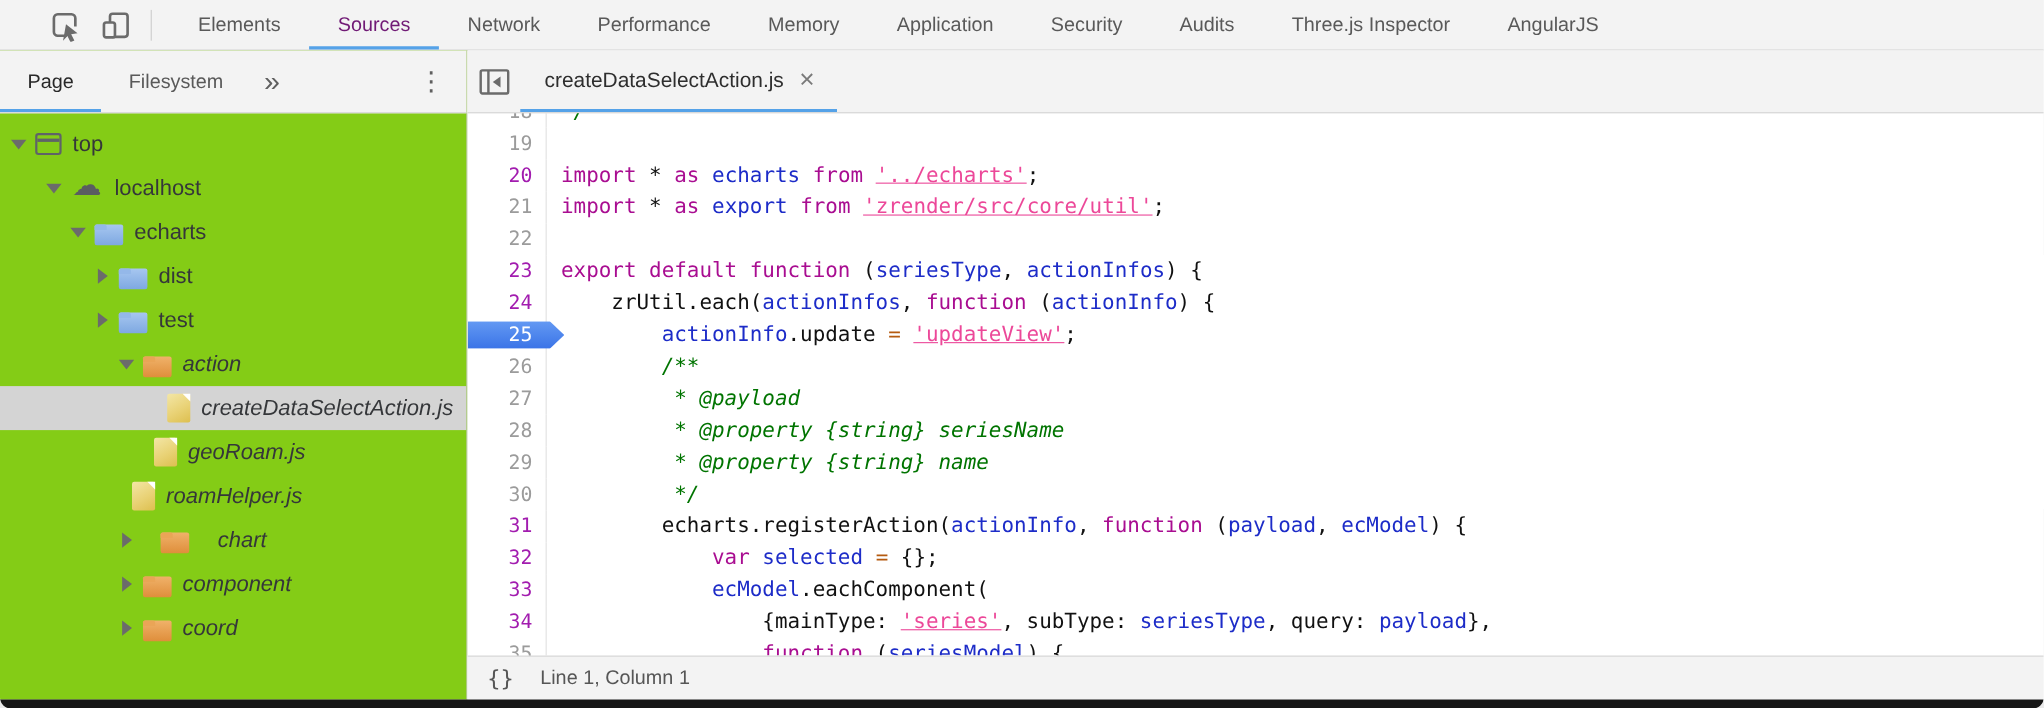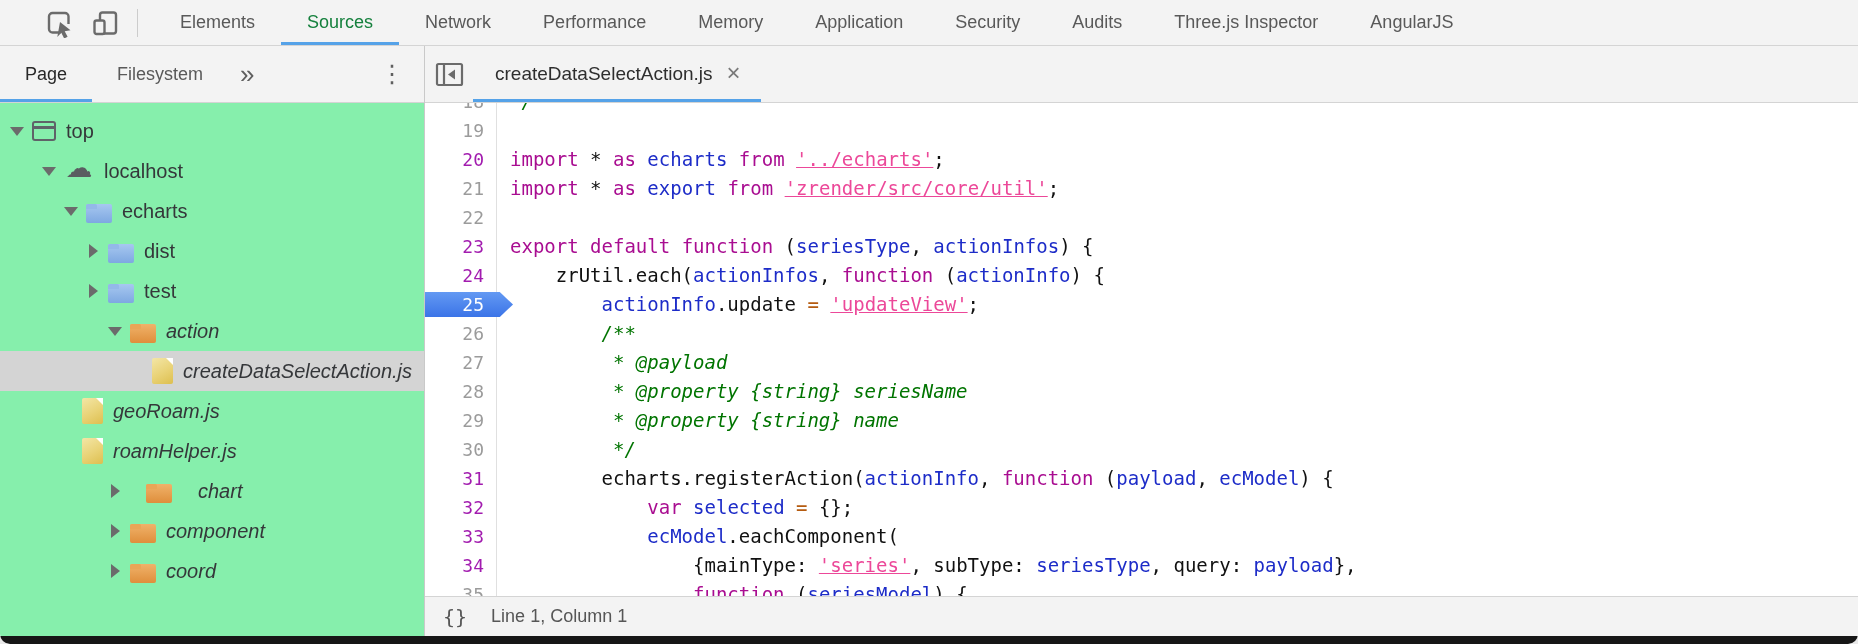--- a/index.html
+++ b/index.html
@@ -4,25 +4,25 @@
 <style>
   html,body{margin:0;padding:0;background:#e9e9e9;font-family:"Liberation Sans",sans-serif;}
   .shell{position:relative;width:1858px;height:644px;background:#fff;overflow:hidden;border-radius:0 0 10px 10px;}
 
   
   .toolbar{height:46px;background:#f3f3f3;border-bottom:1px solid #d4d4d4;display:flex;align-items:stretch;box-sizing:border-box;}
   .tb-icons{display:flex;align-items:center;padding-left:44px;gap:16px;}
   .tb-divider{width:1px;height:28px;background:#cccccc;margin:0 16px;align-self:center;}
   .t-tabs{display:flex;align-items:stretch;}
   .t-tab{display:flex;align-items:center;padding:0 26px;font-size:18px;color:#595959;cursor:default;}
-  .t-tab.active{color:#15803d;font-weight:500;box-shadow:inset 0 -3px 0 var(--accent);}
+  .t-tab.active{color:#701a75;font-weight:500;box-shadow:inset 0 -3px 0 var(--accent);}
 
   
   .main{display:flex;height:590px;}
-  .sidebar{width:425px;min-width:425px;border-right:1px solid #c9c9c9;display:flex;flex-direction:column;background:#86efac;box-sizing:border-box;}
+  .sidebar{width:425px;min-width:425px;border-right:1px solid #c9c9c9;display:flex;flex-direction:column;background:#84cc16;box-sizing:border-box;}
   .navbar{height:56px;background:#f3f3f3;border-bottom:1px solid #d4d4d4;display:flex;align-items:stretch;flex:none;}
   .n-tab{padding:0 25px;display:flex;align-items:center;font-size:18px;color:#595959;}
   .n-tab.active{color:#282828;box-shadow:inset 0 -3px 0 var(--accent);}
   .chev{font-size:26px;color:#5f5f5f;display:flex;align-items:center;padding:0 12px;}
   .menu-dots{margin-left:auto;display:flex;align-items:center;padding:0 20px;font-size:24px;color:#5f5f5f;letter-spacing:0;}
 
   
   .tree{flex:1;padding-top:8px;overflow:hidden;}
   .trow{height:40px;display:flex;align-items:center;font-size:20px;color:#35373a;white-space:nowrap;overflow:hidden;box-sizing:border-box;}
   .trow.sel{background:#d4d4d4;}
@@ -151,26 +151,26 @@
           <div class="trow" style="padding-left: 104px;">
             <span class="tw open"></span>
             <span class="ticon icon-folder f-orange"></span>
             <span class="tlabel it">action</span>
           </div>
           <div class="trow sel" style="padding-left: 126px;">
             <span class="tw leaf"></span>
             <span class="ticon icon-file"></span>
             <span class="tlabel it">createDataSelectAction.js</span>
           </div>
-          <div class="trow" style="padding-left: 56px;">
+          <div class="trow" style="padding-left: 114px;">
             <span class="tw leaf"></span>
             <span class="ticon icon-file"></span>
             <span class="tlabel it">geoRoam.js</span>
           </div>
-          <div class="trow" style="padding-left: 56px;">
+          <div class="trow" style="padding-left: 94px;">
             <span class="tw leaf"></span>
             <span class="ticon icon-file"></span>
             <span class="tlabel it">roamHelper.js</span>
           </div>
           <div class="trow" style="padding-left: 104px; gap: 16px;">
             <span class="tw closed"></span>
             <span class="ticon icon-folder f-orange"></span>
             <span class="tlabel it">chart</span>
           </div>
           <div class="trow" style="padding-left: 104px;">

